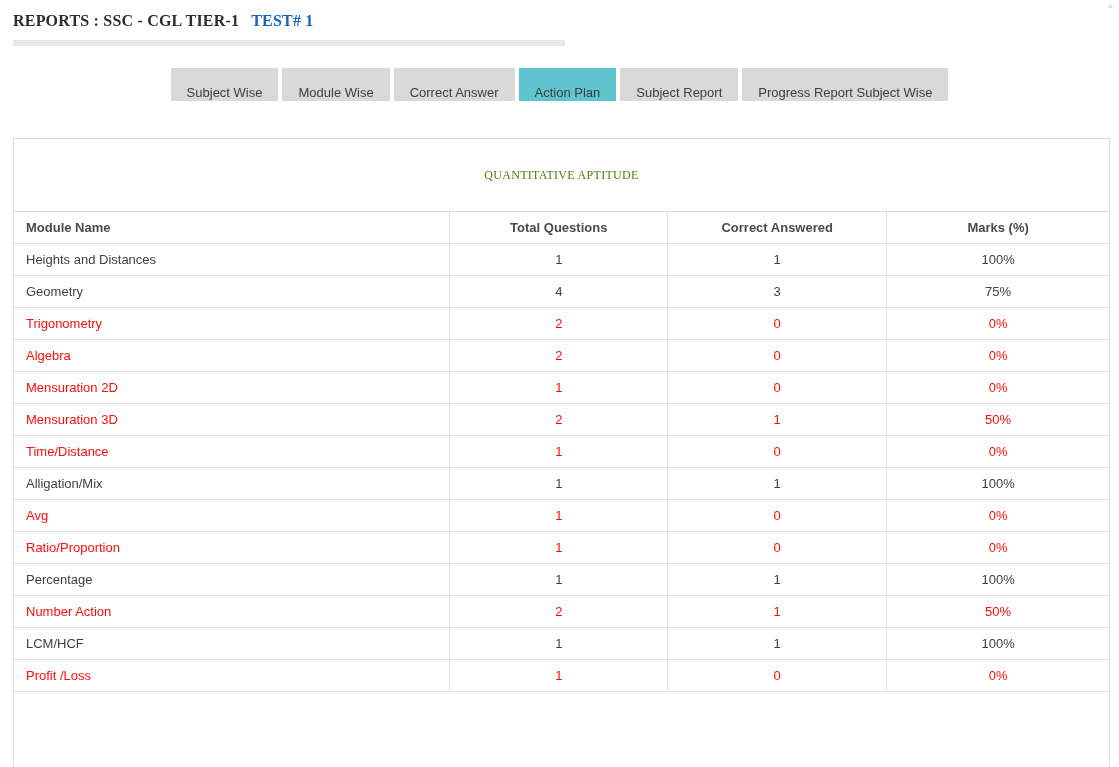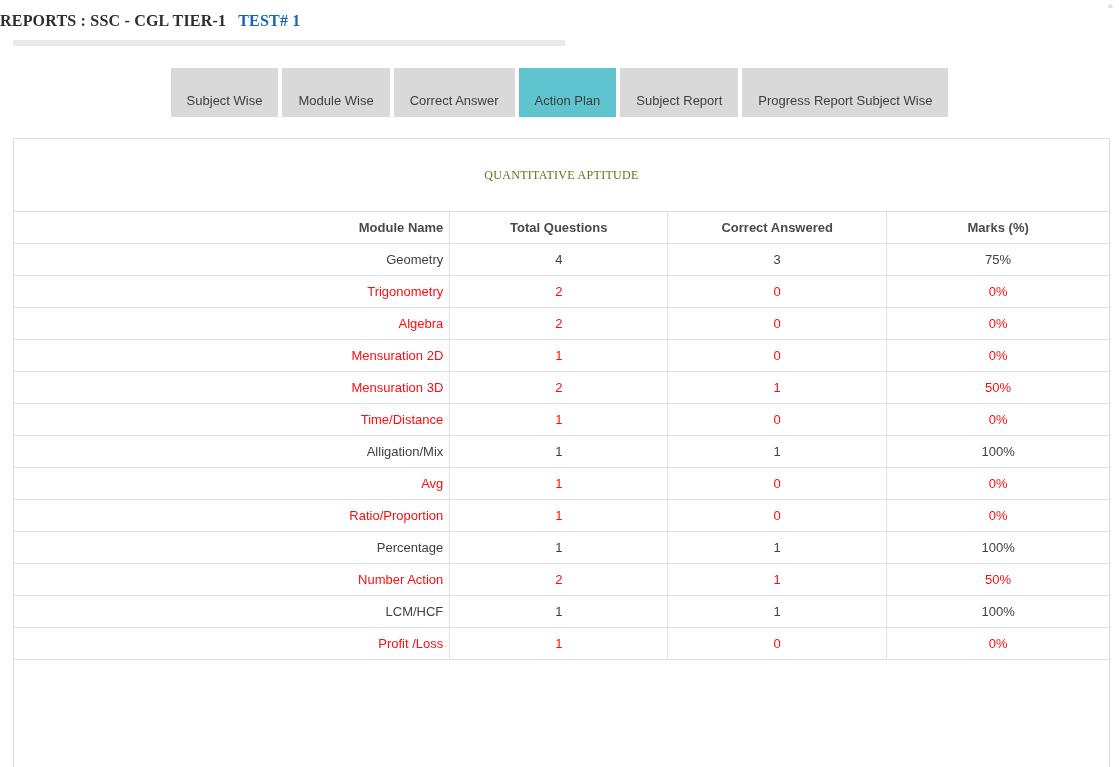--- a/index.html
+++ b/index.html
@@ -7,21 +7,21 @@
   body {
     width: 1119px; height: 767px;
     background: #ffffff;
     font-family: "Liberation Sans", sans-serif;
     overflow: hidden;
     position: relative;
   }
 
   
   .page-header {
-    position: absolute; left: 0; top: 12px;
+    position: absolute; left: 13px; top: 12px;
     font-family: "Liberation Serif", serif;
     font-weight: bold; font-size: 16px;
     color: #2d2d2d; letter-spacing: 0.2px;
     white-space: nowrap;
   }
   .test-link {
     color: #1565bf; margin-left: 12px;
     cursor: pointer; text-decoration: none;
   }
   .divider-bar {
@@ -37,22 +37,22 @@
     cursor: pointer;
   }
 
   
   .tab-bar {
     position: absolute; top: 68px; left: 0; width: 100%;
     display: flex; justify-content: center;
   }
   .tab {
     background: #d9d9d9; color: #3e3e3e;
-    font-size: 13px; height: 49px; line-height: 33px;
-    padding: 16px 16px; margin: 0 2px;
+    font-size: 13px; height: 33px; line-height: 33px;
+    padding: 8px 16px; margin: 0 2px;
     white-space: nowrap; cursor: pointer;
   }
   .tab.active { background: #5fc4ce; }
 
   
   .panel {
     position: absolute; left: 13px; top: 138px;
     width: 1097px; height: 652px;
     background: #fff;
     border: 1px solid #dcdcdc;
@@ -76,21 +76,21 @@
     padding: 0 6px;
     text-align: center;
     overflow: hidden; white-space: nowrap;
   }
   table.report th {
     color: #4a4a4a; font-weight: bold;
     border-top-color: #dcdcdc;
   }
   table.report th:first-child,
   table.report td:first-child {
-    text-align: right; padding-left: 12px;
+    text-align: left; padding-left: 12px;
     border-left: none;
   }
   table.report th:last-child,
   table.report td:last-child { border-right: none; text-align: center; }
   table.report td { color: #3f3f3f; }
   table.report tr.red td { color: #fc0d0d; }
 </style>
 </head>
 <body>
 
@@ -123,20 +123,26 @@
     <thead>
       <tr>
         <th>Module Name</th>
         <th>Total Questions</th>
         <th>Correct Answered</th>
         <th>Marks (%)</th>
       </tr>
     </thead>
     <tbody id="table-body">
         <tr>
+    <td>Heights and Distances</td>
+    <td>1</td>
+    <td>1</td>
+    <td>100%</td>
+  </tr>
+        <tr>
     <td>Geometry</td>
     <td>4</td>
     <td>3</td>
     <td>75%</td>
   </tr>
         <tr class="red">
     <td>Trigonometry</td>
     <td>2</td>
     <td>0</td>
     <td>0%</td>

